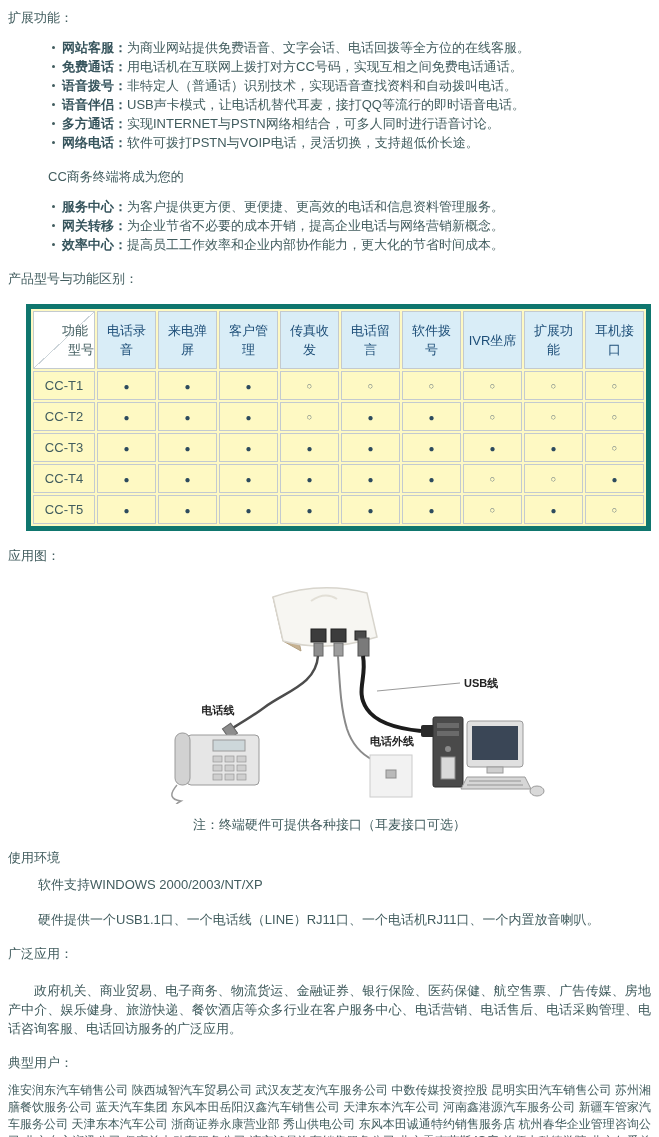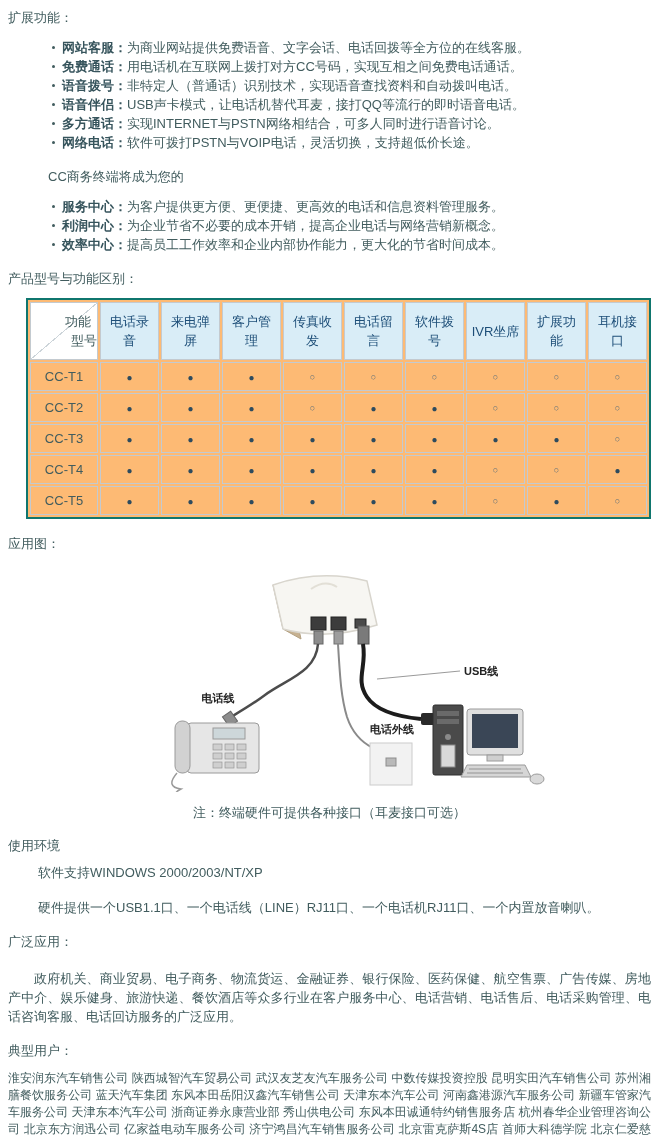--- a/index.html
+++ b/index.html
@@ -13,21 +13,21 @@
   .page{padding:8px 8px 6px 8px;}
   .sec-h{margin:0;}
   
   ul.feat{list-style:none;margin:11px 0 0 44px;padding:0;}
   ul.feat li{position:relative;line-height:19px;}
   .blt{display:inline-block;width:3px;height:3px;background:#415c5e;border-radius:50%;margin:0 7px 3px 0;vertical-align:middle;}
   .lab{font-weight:bold;color:#36545c;margin-top:37px;}
   .intro{margin:15px 0 0 40px;}
   .mt{margin-top:15px;}
   
-  table.prod{margin:10px 0 0 18px;border-collapse:separate;border-spacing:2px;border:2px solid #0f766e;background:#fdba74;}
+  table.prod{margin:16px 0 0 18px;border-collapse:separate;border-spacing:2px;border:5px solid #0f766e;background:#fef9c3;}
   table.prod th,table.prod td{border:1px solid #c3cad0;font-weight:normal;}
   th.feat-h{background:#d9edf7;color:#1d4e78;padding:9px 3px;font-size:13px;min-width:51px;}
   th.corner{
     width:90px;padding:0;background:
       linear-gradient(to bottom right,#fff 49.4%,#ccd4d9 49.4%,#ccd4d9 50.6%,#fff 50.6%);
   }
   .c-top{text-align:right;padding:2px 6px 0 0;color:#415c5e;}
   .c-bot{text-align:right;padding:0 0 2px 5px;color:#415c5e;}
   td.model{text-align:center;padding:3px 2px;color:#415c5e;}
   td.dotc{text-align:center;padding:3px 2px;}
@@ -56,21 +56,21 @@
       <li><span class="blt"></span><span class="lab">语音拨号：</span><span>非特定人（普通话）识别技术，实现语音查找资料和自动拨叫电话。</span></li>
       <li><span class="blt"></span><span class="lab">语音伴侣：</span><span>USB声卡模式，让电话机替代耳麦，接打QQ等流行的即时语音电话。</span></li>
       <li><span class="blt"></span><span class="lab">多方通话：</span><span>实现INTERNET与PSTN网络相结合，可多人同时进行语音讨论。</span></li>
       <li><span class="blt"></span><span class="lab">网络电话：</span><span>软件可拨打PSTN与VOIP电话，灵活切换，支持超低价长途。</span></li>
     </ul>
 
   <p class="intro">CC商务终端将成为您的</p>
 
   <ul class="feat" id="center-list">
       <li><span class="blt"></span><span class="lab">服务中心：</span><span>为客户提供更方便、更便捷、更高效的电话和信息资料管理服务。</span></li>
-      <li><span class="blt"></span><span class="lab">利润中心：</span><span>为企业节省不必要的成本开销，提高企业电话与网络营销新概念。</span></li>
+      <li><span class="blt"></span><span class="lab">网关转移：</span><span>为企业节省不必要的成本开销，提高企业电话与网络营销新概念。</span></li>
       <li><span class="blt"></span><span class="lab">效率中心：</span><span>提高员工工作效率和企业内部协作能力，更大化的节省时间成本。</span></li>
     </ul>
 
   <p class="sec-h mt">产品型号与功能区别：</p>
 
   <table class="prod">
     <thead>
       <tr>
         <th class="corner">
           <div class="c-top">功能</div>

